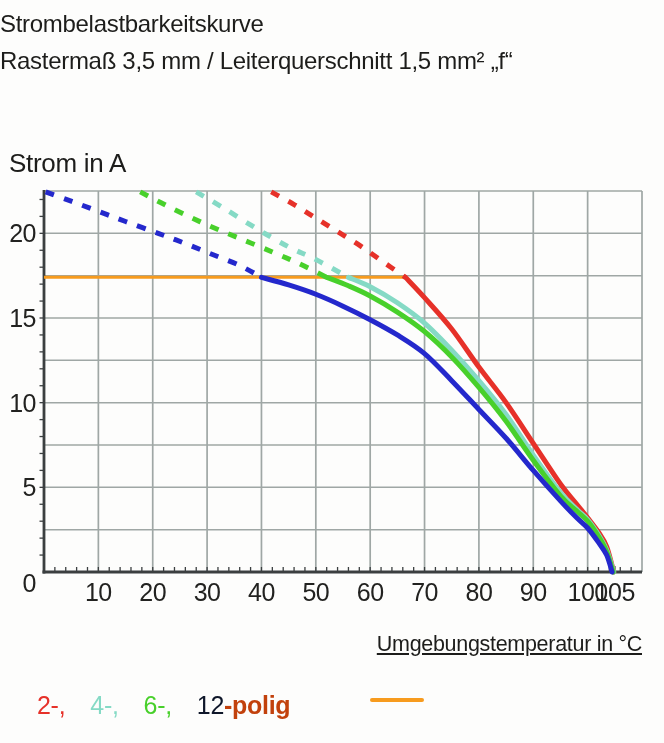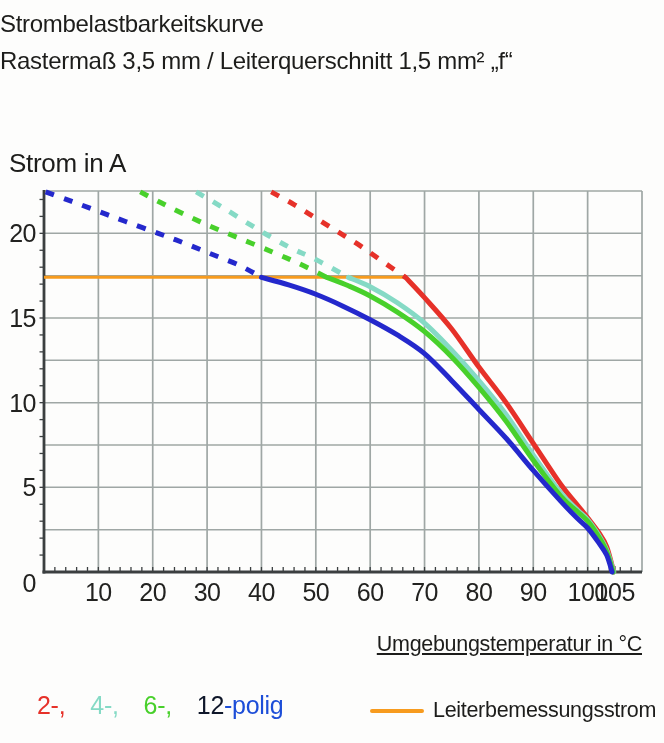--- a/index.html
+++ b/index.html
@@ -159,19 +159,18 @@
     <text x="36" y="242.33333333333337" text-anchor="end" font-size="25" fill="#222220" letter-spacing="-0.5">20</text>
   </svg>
 
 <div class="x-axis-title">Umgebungstemperatur in °C</div>
 
 <div class="legend-left">
     <span class="pole-item" style="color: rgb(230, 49, 41);">2-,</span>
     <span class="pole-item" style="color: rgb(133, 218, 197);">4-,</span>
     <span class="pole-item" style="color: rgb(72, 208, 43);">6-,</span>
     <span class="pole-item pole-suffix-group" style="color: #0f172a;">12</span>
-    <span style="color: #1d4ed8;">-polig</span>
+    <span style="color: #c2410c; font-weight: bold;">-polig</span>
   </div>
 
 <div class="legend-right">
   <div class="ref-swatch" style="background: rgb(247, 155, 30);"></div>
-  <div class="ref-label">Leiterbemessungsstrom</div>
 </div>
 
 </body></html>

